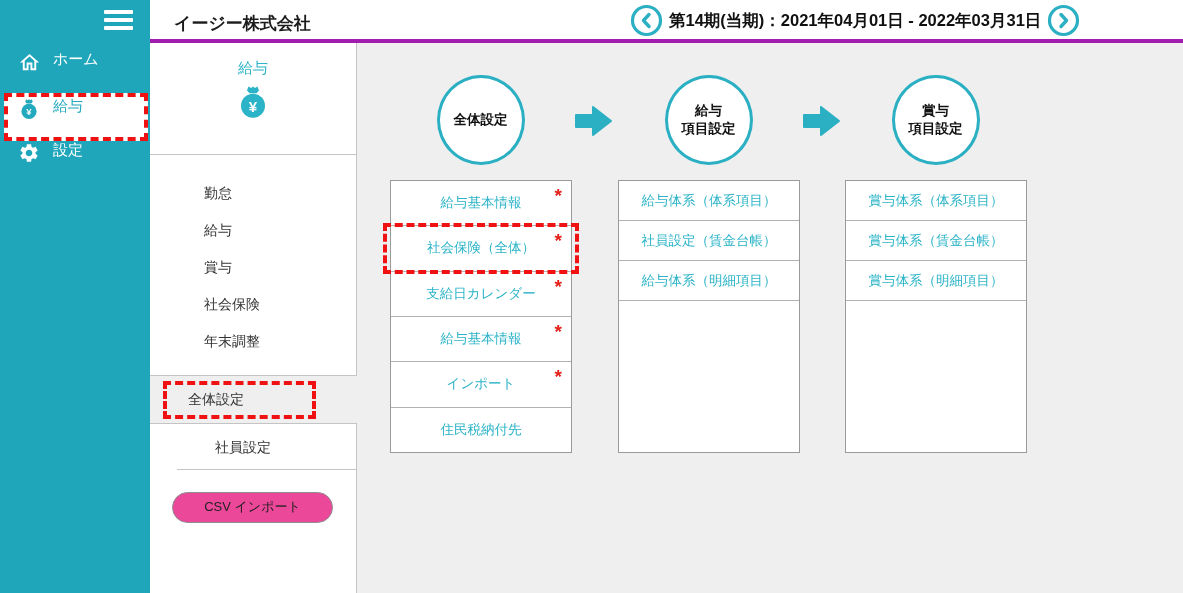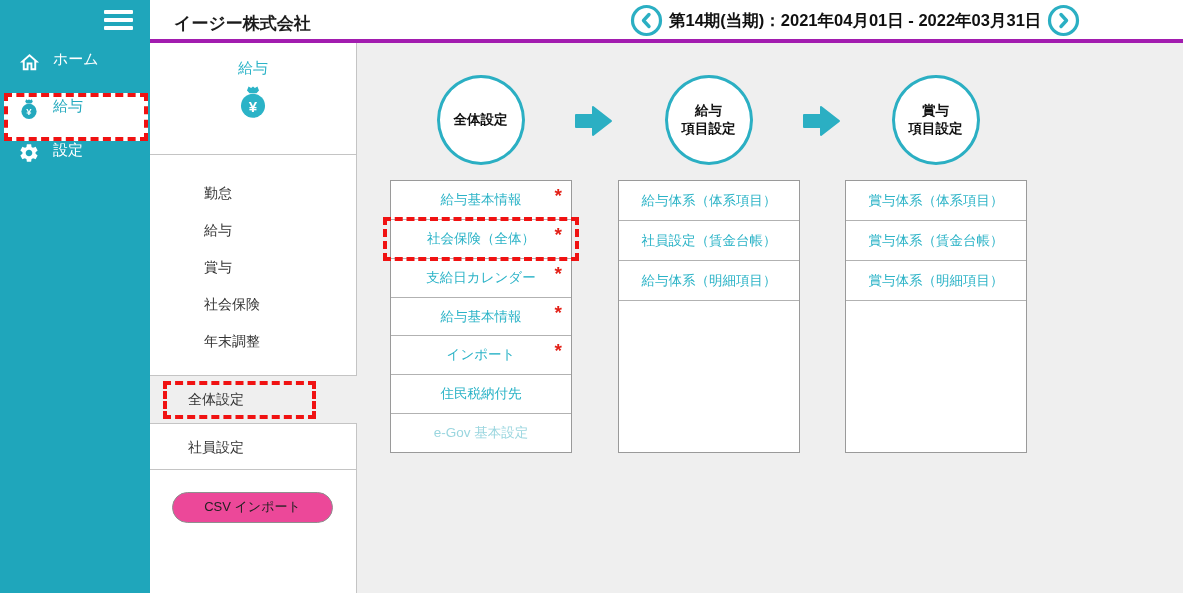--- a/index.html
+++ b/index.html
@@ -34,21 +34,21 @@
   .subnav-title { color:#2BB3C7; font-size:15px; margin-bottom:5px; }
   .bag-lg { width:38px; height:38px; color:#2BB3C7; margin:0 auto; }
   .subnav-list { padding-top:20px; }
   .subnav-item { height:37px; line-height:37px; padding-left:54px; font-size:14px; color:#333; cursor:pointer; }
   .subnav-selected-row { position:relative; margin-top:15px; width:208px; height:49px;
                          background:#EFEFEF; border-top:1px solid #C4C4C4; border-bottom:1px solid #C4C4C4;
                          display:flex; align-items:center; cursor:pointer; }
   .dash-box { margin-left:13px; width:153px; height:38px; border:4px dashed #F01212;
               display:flex; align-items:center; padding-left:21px; font-size:14px; color:#333; }
   .subnav-item2 { height:46px; line-height:46px; padding-left:38px; font-size:14px; color:#333;
-                  border-bottom:1px solid #C4C4C4; cursor:pointer; }
+                  border-bottom:1px solid #C4C4C4; cursor:pointer;margin-left:27px; }
   .csv-wrap { padding:22px 0 0 22px; }
   .csv-btn { width:161px; height:31px; border:1.5px solid #8F8F8F; border-radius:16px; background:#ec4899;
              font-size:13px; color:#222; text-align:center; line-height:28px; cursor:pointer; }
 
   
   .main { flex:1; background:#EFEFEF; position:relative; }
   .step-col { position:absolute; top:32px; width:181px; }
   .step-col.c1 { left:33px; } .step-col.c2 { left:261px; } .step-col.c3 { left:488px; }
   .circle { width:88px; height:90px; margin:0 auto 15px auto; background:#fff;
             border:3px solid #2BAFC3; border-radius:50%;
@@ -190,23 +190,20 @@
               <span class="box-link">給与基本情報</span>
               <span class="mark">*</span>
             </div>
             <div class="box-row">
               <span class="box-link">インポート</span>
               <span class="mark">*</span>
             </div>
             <div class="box-row">
               <span class="box-link">住民税納付先</span>
             </div>
-            <div class="box-row disabled">
-              <span class="box-link">e-Gov 基本設定</span>
-            </div>
           </div>
         </div>
 
         <svg class="flow-arrow a1" viewBox="0 0 38 32">
           <polygon points="1,10 18,10 18,2 36,16 18,30 18,22 1,22" fill="#2BAFC3" stroke="#2BAFC3" stroke-width="2" stroke-linejoin="round"></polygon>
         </svg>
 
         <div class="step-col c2">
           <div class="circle">
             <span>給与</span>

